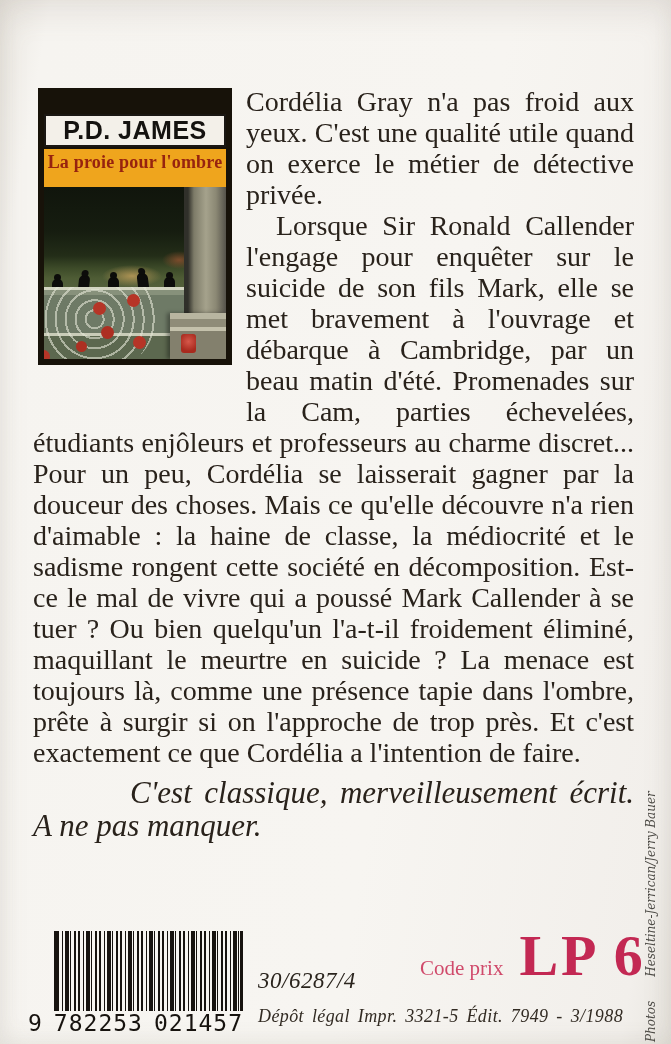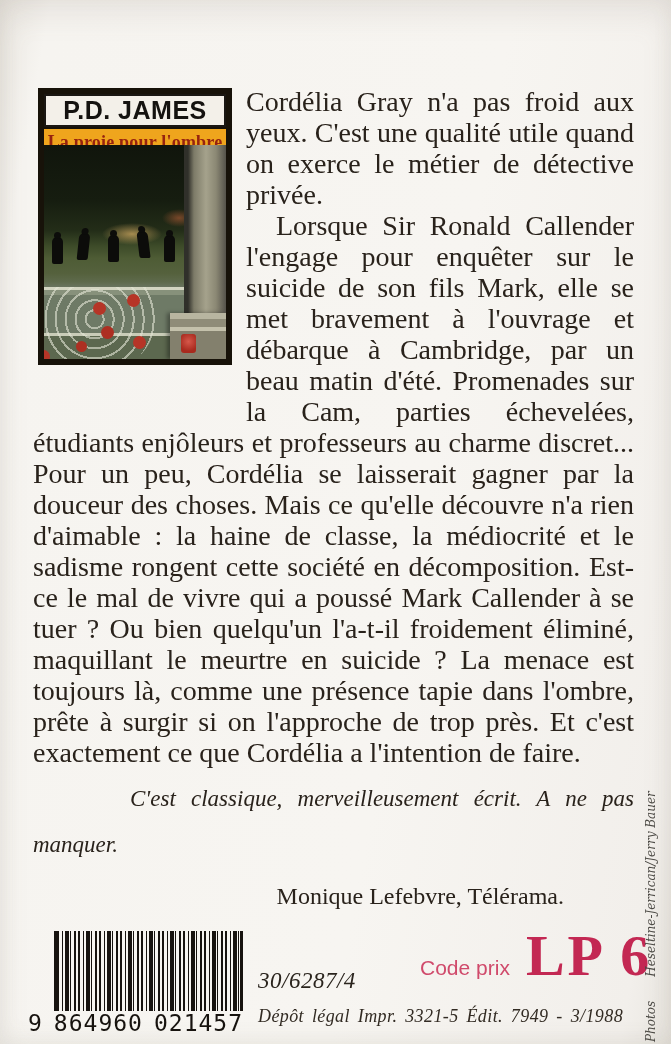--- a/index.html
+++ b/index.html
@@ -15,25 +15,25 @@
   .flow{position:absolute;left:33px;top:86px;width:601px;}
   
   .cover{
     float:left;width:194px;height:277px;margin:2px 14px 32px 5px;
     background:#171209;border:6px solid #171209;box-sizing:border-box;
     display:flex;flex-direction:column;
   }
   .cover-author{
     background:#f3f0e9;color:#14120f;border:2px solid #1a1713;
     font-family:"Liberation Sans",sans-serif;font-weight:bold;font-size:25px;
-    text-align:center;line-height:29px;height:29px;letter-spacing:.5px;margin-bottom:2px;
+    text-align:center;line-height:29px;height:29px;letter-spacing:.5px;margin-bottom:2px;margin-top:20px;
   }
   .cover-title{
     background:#efa51d;color:#97230f;font-weight:bold;font-size:18px;
-    text-align:center;line-height:26px;height:16px;letter-spacing:.2px;
+    text-align:center;line-height:26px;height:38px;letter-spacing:.2px;
   }
   .cover-photo{position:relative;flex:1;overflow:hidden;
     background:linear-gradient(180deg,#10150c 0%,#161d10 26%,#232d18 40%,#3c4a28 47%,#4e5c35 53%,#55613d 60%,#5e6a4c 64%,#6d7765 67%,#6d7765 100%);
   }
   .patch1{position:absolute;left:58px;top:78px;width:60px;height:22px;border-radius:50%;
     background:radial-gradient(closest-side,rgba(196,160,92,.8),rgba(196,160,92,0));}
   .patch2{position:absolute;left:118px;top:64px;width:34px;height:18px;border-radius:50%;
     background:radial-gradient(closest-side,rgba(150,82,48,.75),rgba(150,82,48,0));}
   .fig{position:absolute;top:84px;width:11px;height:27px;background:#0c0c0a;border-radius:5px 5px 2px 2px;}
   .fig::before{content:"";position:absolute;left:2px;top:-5px;width:7px;height:7px;border-radius:50%;background:#0c0c0a;}
@@ -55,35 +55,35 @@
   .column-base{position:absolute;right:0;bottom:0;width:56px;height:46px;
     background:linear-gradient(180deg,#b8b5a0 0 6px,#8f8c78 6px 14px,#c4c1ab 14px 18px,#83806d 18px 100%);
     box-shadow:-3px 0 4px rgba(0,0,0,.35);}
   .lp-logo{position:absolute;right:30px;bottom:6px;width:15px;height:19px;border-radius:3px;
     background:radial-gradient(circle at 50% 40%,#d6584a,#a82a1e 70%);}
   
   .blurb{font-size:28px;line-height:31px;text-align:justify;margin:0;color:#29221b;}
   .blurb.p2{text-indent:30px;}
   .ital{}
   
-  .quote{font-size:23px;line-height:46px;font-style:italic;text-align:justify;
-    text-indent:97px;margin:8px 0 12px 0;}
+  .quote{font-size:31px;line-height:33px;font-style:italic;text-align:justify;
+    text-indent:97px;margin:8px 0 0 0;}
   .byline{font-size:24px;line-height:33px;margin:0;width:fit-content;margin-left:auto;margin-right:70px;}
   
   .barcode{position:absolute;left:28px;top:931px;width:230px;}
   .bars{position:absolute;left:26px;top:0;width:183px;height:80px;
     border-left:3px solid #17130f;border-right:3px solid #17130f;
     background:repeating-linear-gradient(90deg,#17130f 0 2px,transparent 2px 5px,#17130f 5px 6px,transparent 6px 8px,#17130f 8px 12px,transparent 12px 13px,#17130f 13px 14px,transparent 14px 17px,#17130f 17px 19px,transparent 19px 21px);}
   .bc-digits{position:absolute;left:0;top:79px;display:flex;gap:11px;
     font-family:"DejaVu Sans Mono",monospace;font-size:23px;color:#17130f;letter-spacing:1px;}
   .imprint{position:absolute;left:258px;top:968px;font-style:italic;}
   .ref{font-size:23px;letter-spacing:.5px;color:#2a241d;}
   .legal{font-size:18px;letter-spacing:.4px;color:#322b23;margin-top:12px;word-spacing:3px;}
   .codeprix{position:absolute;left:420px;top:922px;display:flex;align-items:baseline;gap:16px;}
-  .cp-label{font-family:Liberation Sans, sans-serif;font-size:21px;color:#d04a6b;}
+  .cp-label{font-family:Liberation Serif, serif;font-size:21px;color:#d04a6b;}
   .cp-value{font-family:"Liberation Serif",serif;font-weight:bold;font-size:58px;color:#c32853;letter-spacing:3px;}
   .credit{position:absolute;left:644px;top:1042px;transform:rotate(-90deg);transform-origin:0 0;
     width:300px;display:flex;gap:24px;font-size:12px;font-style:italic;color:#4d4b46;
     font-family:"DejaVu Serif",serif;white-space:nowrap;}
 </style>
 </head>
 <body>
 
 <div class="page">
 
@@ -108,28 +108,27 @@
         <div class="column"></div>
         <div class="column-base"></div>
         <div class="lp-logo"></div>
       </div>
     </div>
 
     <p class="blurb p1">Cordélia Gray n'a pas froid aux yeux. C'est une qualité utile quand on exerce le métier de détective privée.</p>
     <p class="blurb p2"><span>Lorsque Sir Ronald Callender l'engage pour enquêter sur le suicide de son fils Mark, elle se met bravement à l'ouvrage et débarque à Cambridge, par un beau matin d'été. Promenades sur la Cam, </span><span class="ital">parties</span><span> échevelées, étudiants enjôleurs et professeurs au charme discret... Pour un peu, Cordélia se laisserait gagner par la douceur des choses. Mais ce qu'elle découvre n'a rien d'aimable : la haine de classe, la médiocrité et le sadisme rongent cette société en décomposition. Est-ce le mal de vivre qui a poussé Mark Callender à se tuer ? Ou bien quelqu'un l'a-t-il froidement éliminé, maquillant le meurtre en suicide ? La menace est toujours là, comme une présence tapie dans l'ombre, prête à surgir si on l'approche de trop près. Et c'est exactement ce que Cordélia a l'intention de faire.</span></p>
 
     <p class="quote">C'est classique, merveilleusement écrit. A ne pas manquer.</p>
-    <p class="byline"><span>Monique Lefebvre,</span> <span class="ital">Télérama.</span></p>
   </div>
 
   <div class="barcode">
     <div class="bars"></div>
     <div class="bc-digits">
       <span>9</span>
-      <span>864960</span>
+      <span>782253</span>
       <span>021457</span>
     </div>
   </div>
 
   <div class="imprint">
     <div class="ref">30/6287/4</div>
     <div class="legal">Dépôt légal Impr. 3321-5 Édit. 7949 - 3/1988</div>
   </div>
 
   <div class="codeprix">

